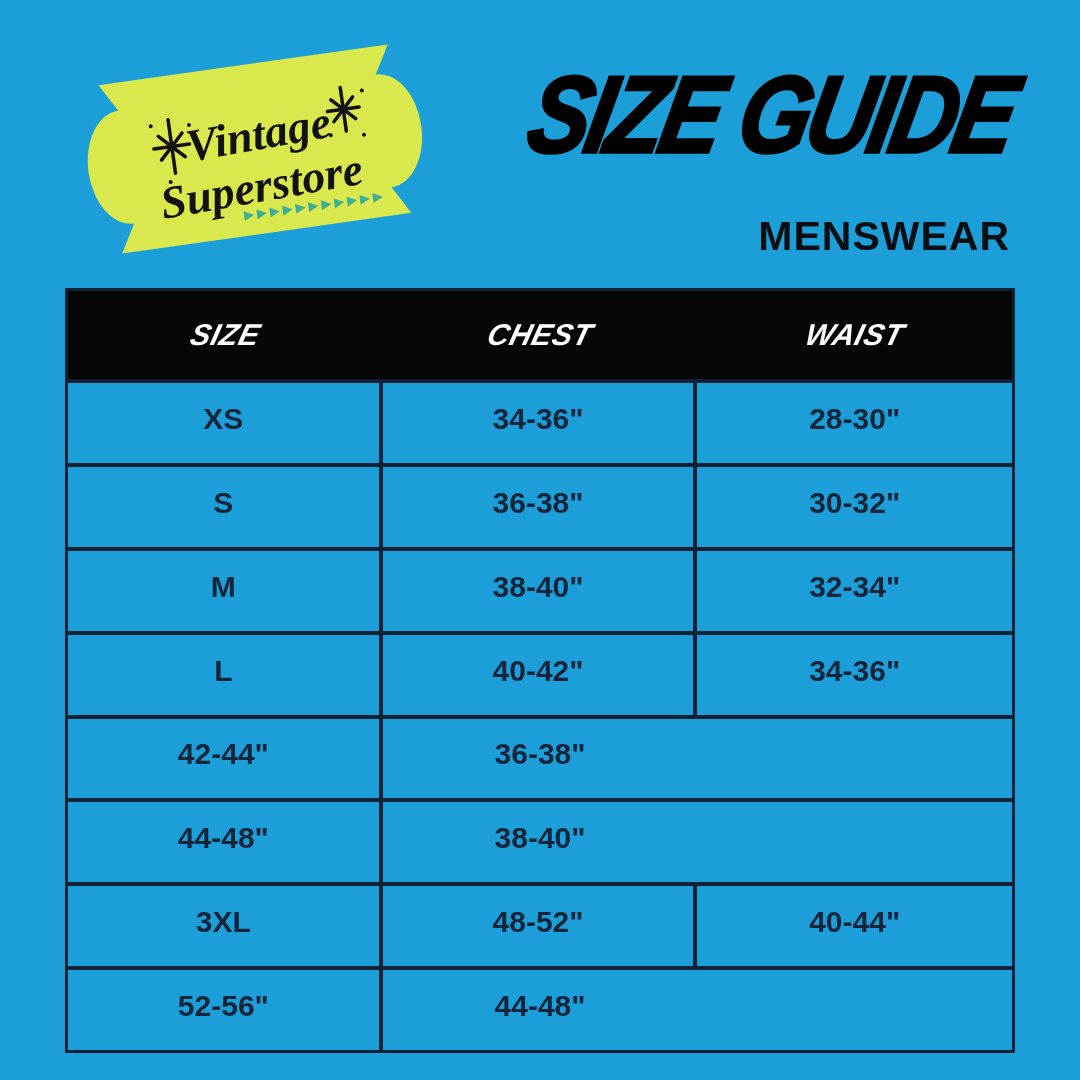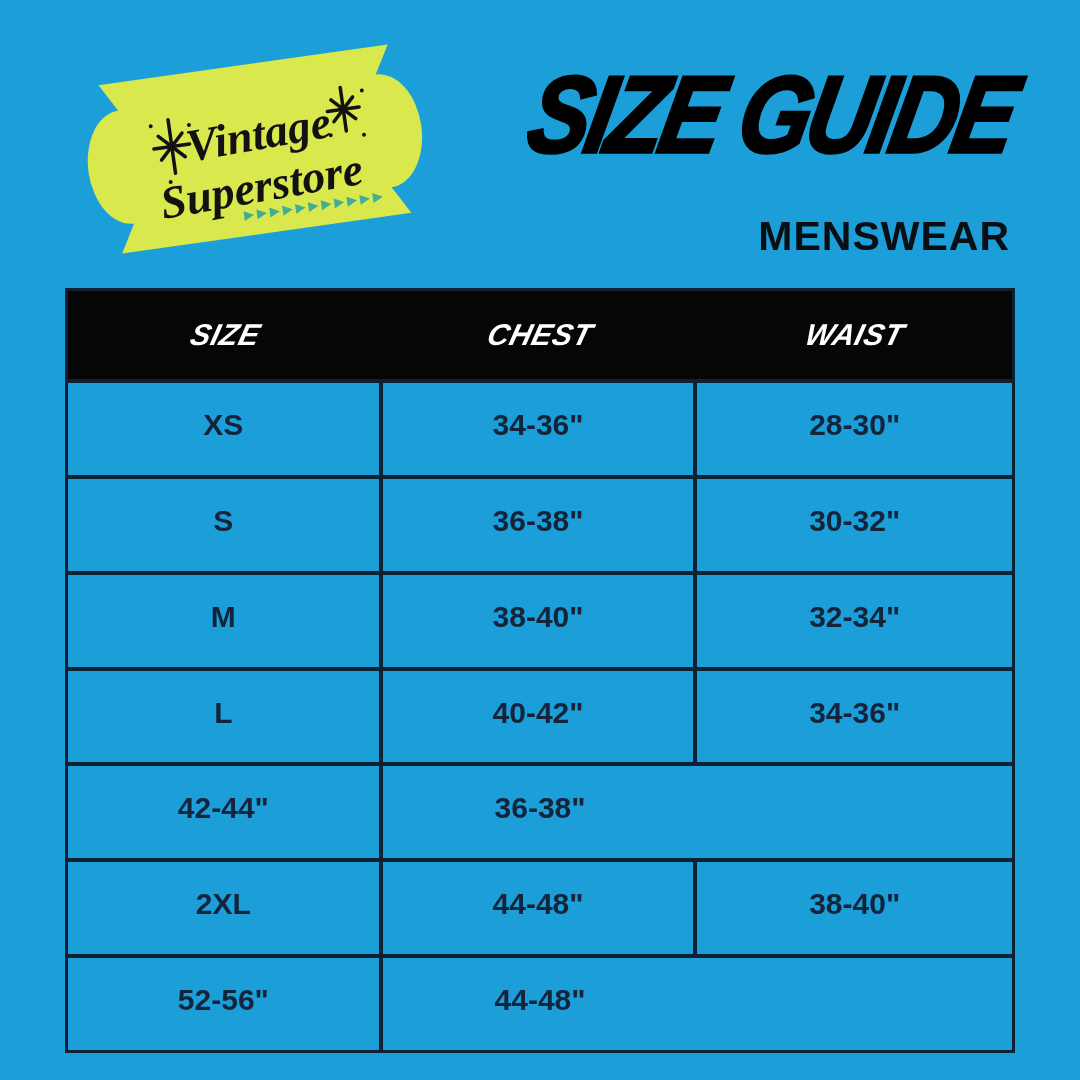--- a/index.html
+++ b/index.html
@@ -176,23 +176,27 @@
     <div class="trow">
       <div class="td">L</div>
       <div class="td">40-42"</div>
       <div class="td">34-36"</div>
     </div>
     <div class="trow">
       <div class="td">42-44"</div>
       <div class="td">36-38"</div>
     </div>
     <div class="trow">
-      <div class="td">2XL</div>
       <div class="td">44-48"</div>
       <div class="td">38-40"</div>
     </div>
     <div class="trow">
+      <div class="td">3XL</div>
+      <div class="td">48-52"</div>
+      <div class="td">40-44"</div>
+    </div>
+    <div class="trow">
       <div class="td">52-56"</div>
       <div class="td">44-48"</div>
     </div>
   </div>
 
 </div>
 
 </body></html>

